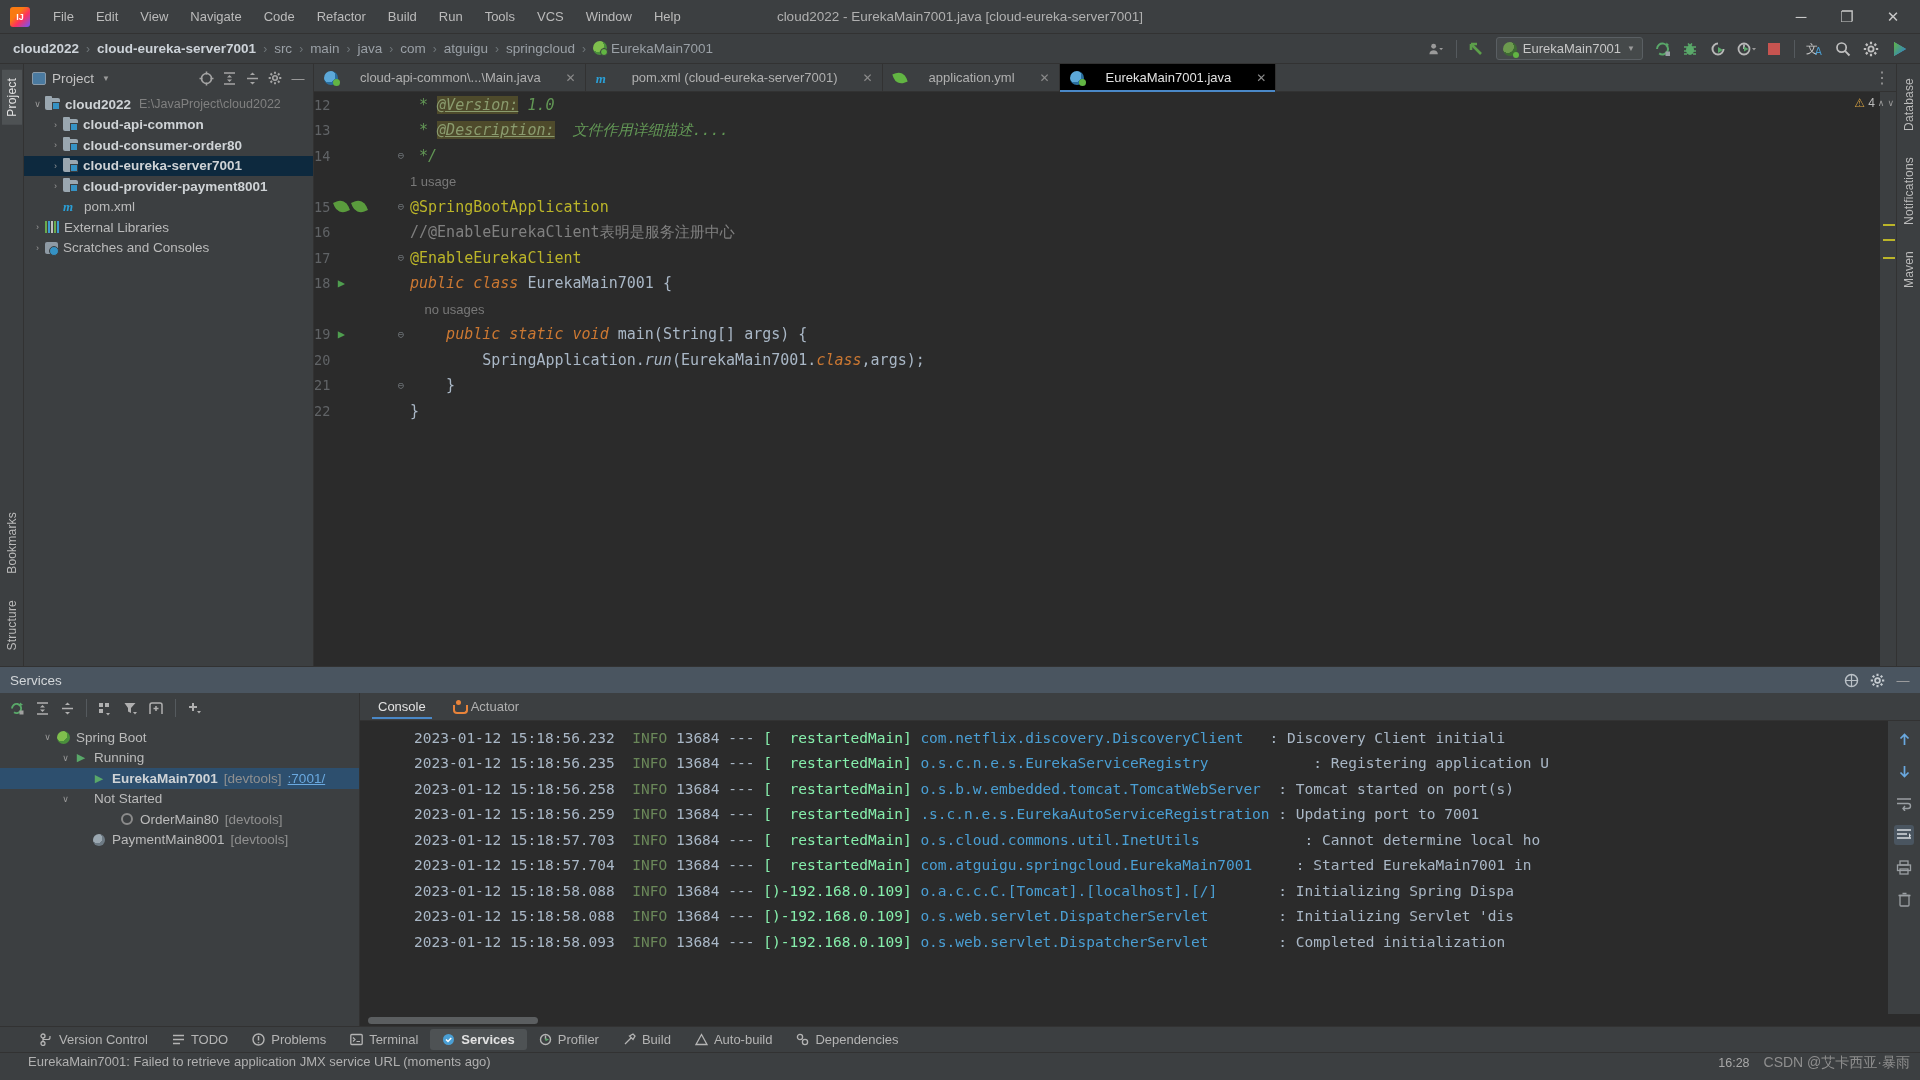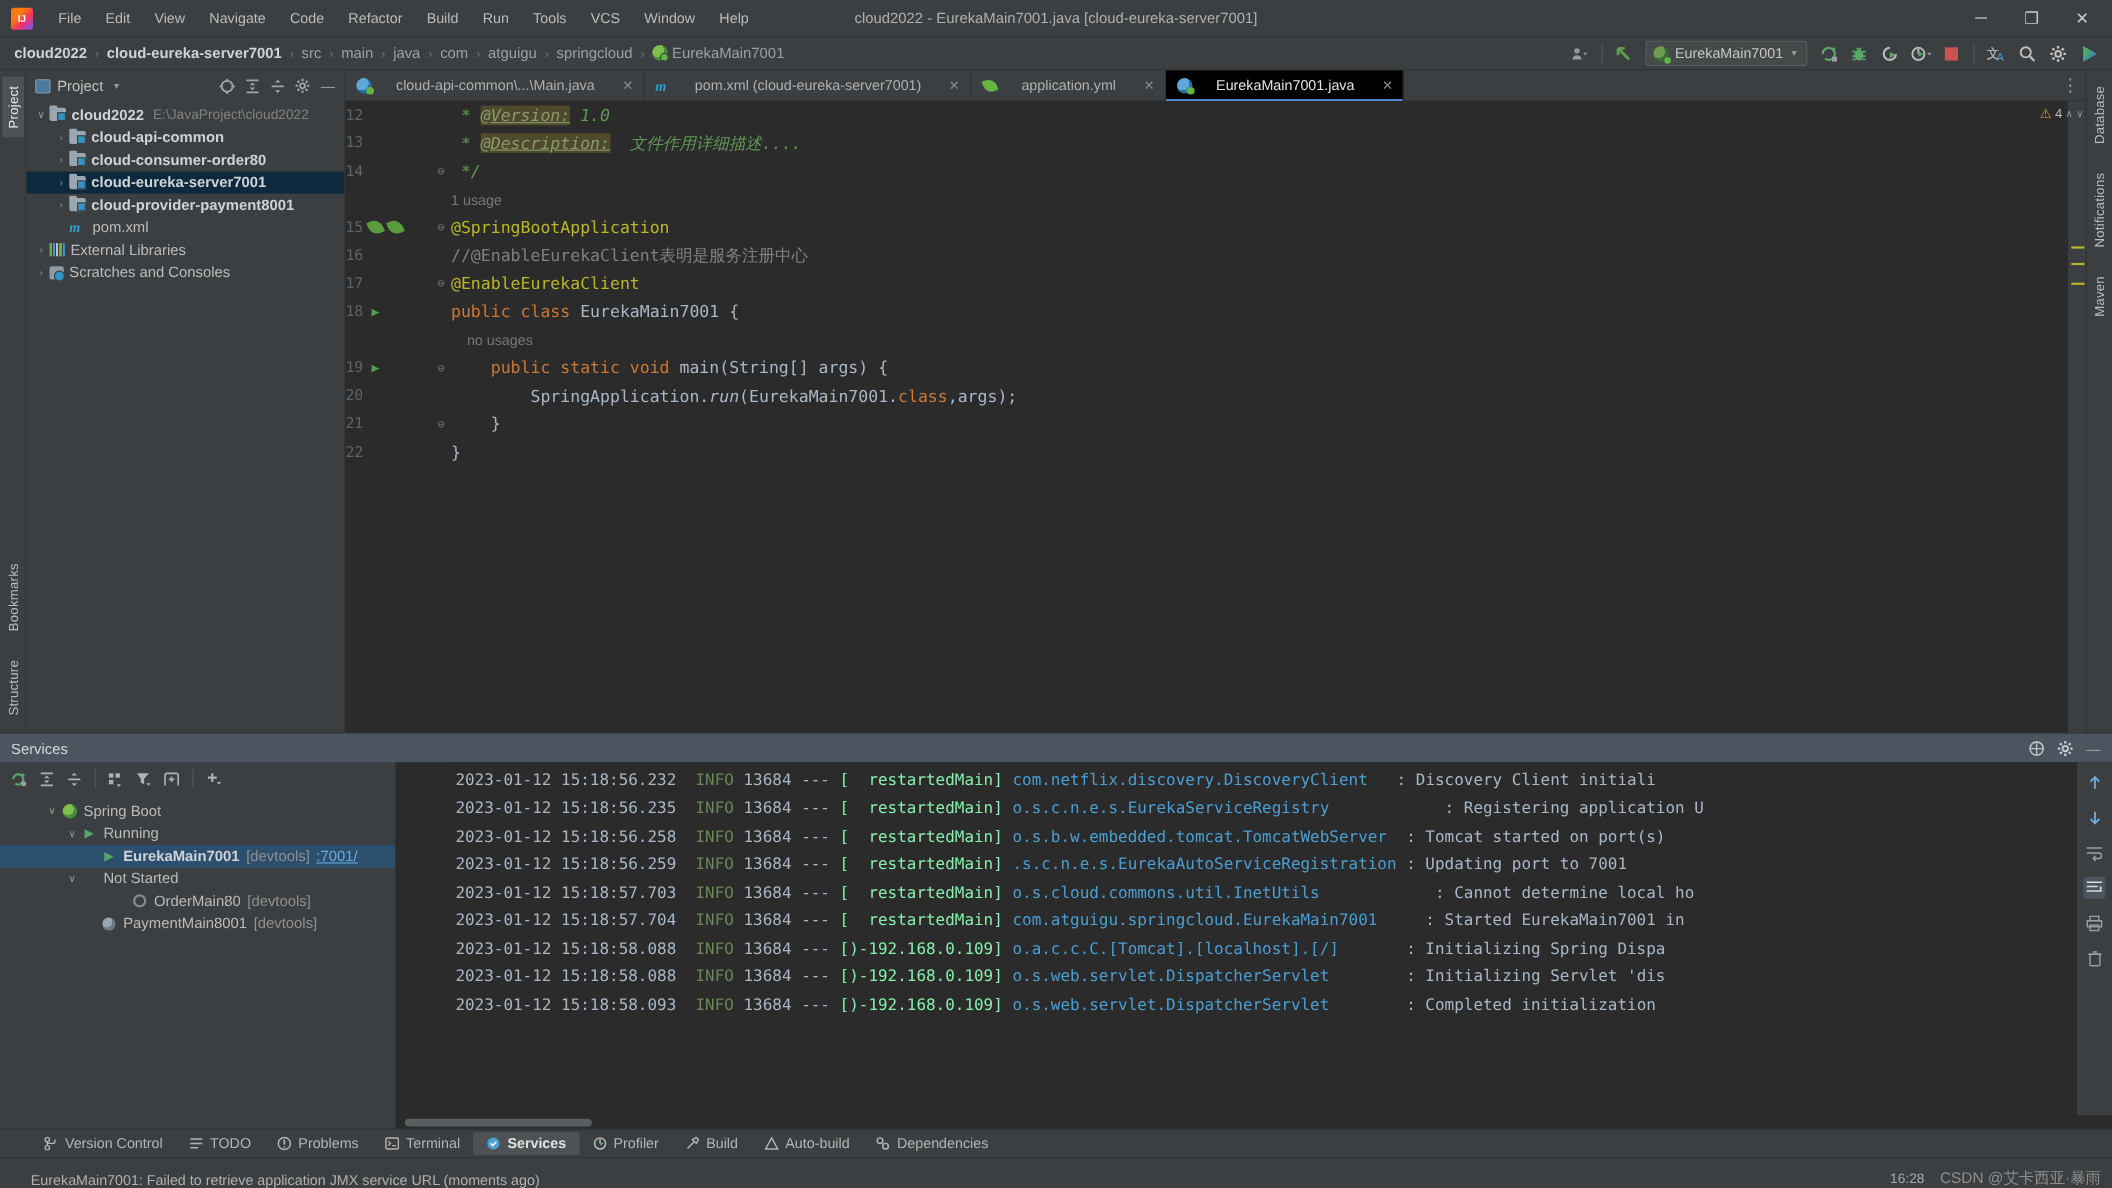--- a/index.html
+++ b/index.html
@@ -227,21 +227,21 @@
   .gmark { width: 14px; display:flex; align-items:center; justify-content:center; }
   .run-tri { color: #4f9e4f; font-size: 12px; }
   .bean {
     width: 13px; height: 13px; display:inline-block;
     background:#5a9b3d; border-radius: 0 70% 0 70%; transform: rotate(-22deg);
   }
   .fold {
     width: 14px; flex: none; color: #6b7074; font-size: 11px; text-align:center;
   }
   .ctext { white-space: pre; padding-left: 2px; }
-  .kw { color: #cc7832; }
+  .kw { color: #cc7832; font-style: italic; }
   .cmt { color: #808080; }
   .cmt-doc { color: #629755; font-style: italic; }
   .cmt-tag { color: #8a9b6e; font-style: italic; text-decoration: underline; background:#4e4a2b; }
   .ann { color: #bbb529; }
   .cls { color: #a9b7c6; }
   .plain { color: #a9b7c6; }
   .param { color: #a9b7c6; }
   .static-it { font-style: italic; color:#a9b7c6; }
   .hint { color: #787878; font-family:"Liberation Sans",sans-serif; font-size:13px; font-style:normal;}
   
@@ -351,21 +351,21 @@
     height: 26px; flex: none; background: #3c3f41; display: flex; align-items: center;
     padding-left: 28px; gap: 0; border-top: 1px solid #323232;
   }
   .btab {
     display: flex; align-items: center; gap: 6px; font-size: 13px; color: #b4b4b4;
     padding: 3px 12px; border-radius: 3px;
   }
   .btab.active { background: #4e5254; color: #e2e2e2; font-weight: bold; }
   .bico { width: 13px; height: 13px; display:inline-block; position:relative; }
   .statusbar {
-    height: 28px; flex: none; background: #3c3f41; display:flex; align-items:flex-end;
+    height: 28px; flex: none; background: #3c3f41; display:flex; align-items:flex-start;
     padding: 1px 10px 0 28px; font-size: 13px; color: #b0b0b0; border-top: 1px solid #323232;
   }
   .status-right { margin-left:auto; display:flex; align-items:center; gap: 14px; color:#a8a8a8; font-size:12.5px;}
   .watermark { color:#8e8e8e; font-size: 14px; }
 </style>
 </head>
 <body>
 
 <div class="app">
 
@@ -855,20 +855,29 @@
             <span class="sico">
                 <span class="leaf-ico"></span>
               </span>
             <span class="svc-label" style="margin-left:5px">PaymentMain8001</span>
             <span class="svc-dev" style="margin-left:6px">[devtools]</span>
           </div>
         </div>
       </div>
 
       <div class="svc-right">
+        <div class="svc-tabs">
+          <div class="svc-tab active">
+            <span>Console</span>
+          </div>
+          <div class="svc-tab">
+            <span class="act-ico"></span>
+            <span>Actuator</span>
+          </div>
+        </div>
         <div class="console-wrap">
           <div class="console">
             <div class="logline"><span class="lg-time">2023-01-12 15:18:56.232</span><span class="lg-msg">  </span><span class="lg-info">INFO</span><span class="lg-msg"> </span><span class="lg-pid">13684</span><span class="lg-msg"> </span><span class="lg-dash">---</span><span class="lg-msg"> </span><span class="lg-thread">[  restartedMain]</span><span class="lg-msg"> </span><span class="lg-logger">com.netflix.discovery.DiscoveryClient</span><span class="lg-msg">   </span><span class="lg-msg">: Discovery Client initiali</span></div>
             <div class="logline"><span class="lg-time">2023-01-12 15:18:56.235</span><span class="lg-msg">  </span><span class="lg-info">INFO</span><span class="lg-msg"> </span><span class="lg-pid">13684</span><span class="lg-msg"> </span><span class="lg-dash">---</span><span class="lg-msg"> </span><span class="lg-thread">[  restartedMain]</span><span class="lg-msg"> </span><span class="lg-logger">o.s.c.n.e.s.EurekaServiceRegistry</span><span class="lg-msg">            </span><span class="lg-msg">: Registering application U</span></div>
             <div class="logline"><span class="lg-time">2023-01-12 15:18:56.258</span><span class="lg-msg">  </span><span class="lg-info">INFO</span><span class="lg-msg"> </span><span class="lg-pid">13684</span><span class="lg-msg"> </span><span class="lg-dash">---</span><span class="lg-msg"> </span><span class="lg-thread">[  restartedMain]</span><span class="lg-msg"> </span><span class="lg-logger">o.s.b.w.embedded.tomcat.TomcatWebServer</span><span class="lg-msg">  </span><span class="lg-msg">: Tomcat started on port(s)</span></div>
             <div class="logline"><span class="lg-time">2023-01-12 15:18:56.259</span><span class="lg-msg">  </span><span class="lg-info">INFO</span><span class="lg-msg"> </span><span class="lg-pid">13684</span><span class="lg-msg"> </span><span class="lg-dash">---</span><span class="lg-msg"> </span><span class="lg-thread">[  restartedMain]</span><span class="lg-msg"> </span><span class="lg-logger">.s.c.n.e.s.EurekaAutoServiceRegistration</span><span class="lg-msg"> </span><span class="lg-msg">: Updating port to 7001</span></div>
             <div class="logline"><span class="lg-time">2023-01-12 15:18:57.703</span><span class="lg-msg">  </span><span class="lg-info">INFO</span><span class="lg-msg"> </span><span class="lg-pid">13684</span><span class="lg-msg"> </span><span class="lg-dash">---</span><span class="lg-msg"> </span><span class="lg-thread">[  restartedMain]</span><span class="lg-msg"> </span><span class="lg-logger">o.s.cloud.commons.util.InetUtils</span><span class="lg-msg">            </span><span class="lg-msg">: Cannot determine local ho</span></div>
             <div class="logline"><span class="lg-time">2023-01-12 15:18:57.704</span><span class="lg-msg">  </span><span class="lg-info">INFO</span><span class="lg-msg"> </span><span class="lg-pid">13684</span><span class="lg-msg"> </span><span class="lg-dash">---</span><span class="lg-msg"> </span><span class="lg-thread">[  restartedMain]</span><span class="lg-msg"> </span><span class="lg-logger">com.atguigu.springcloud.EurekaMain7001</span><span class="lg-msg">     </span><span class="lg-msg">: Started EurekaMain7001 in</span></div>
             <div class="logline"><span class="lg-time">2023-01-12 15:18:58.088</span><span class="lg-msg">  </span><span class="lg-info">INFO</span><span class="lg-msg"> </span><span class="lg-pid">13684</span><span class="lg-msg"> </span><span class="lg-dash">---</span><span class="lg-msg"> </span><span class="lg-thread">[)-192.168.0.109]</span><span class="lg-msg"> </span><span class="lg-logger">o.a.c.c.C.[Tomcat].[localhost].[/]</span><span class="lg-msg">       </span><span class="lg-msg">: Initializing Spring Dispa</span></div>
             <div class="logline"><span class="lg-time">2023-01-12 15:18:58.088</span><span class="lg-msg">  </span><span class="lg-info">INFO</span><span class="lg-msg"> </span><span class="lg-pid">13684</span><span class="lg-msg"> </span><span class="lg-dash">---</span><span class="lg-msg"> </span><span class="lg-thread">[)-192.168.0.109]</span><span class="lg-msg"> </span><span class="lg-logger">o.s.web.servlet.DispatcherServlet</span><span class="lg-msg">        </span><span class="lg-msg">: Initializing Servlet 'dis</span></div>

